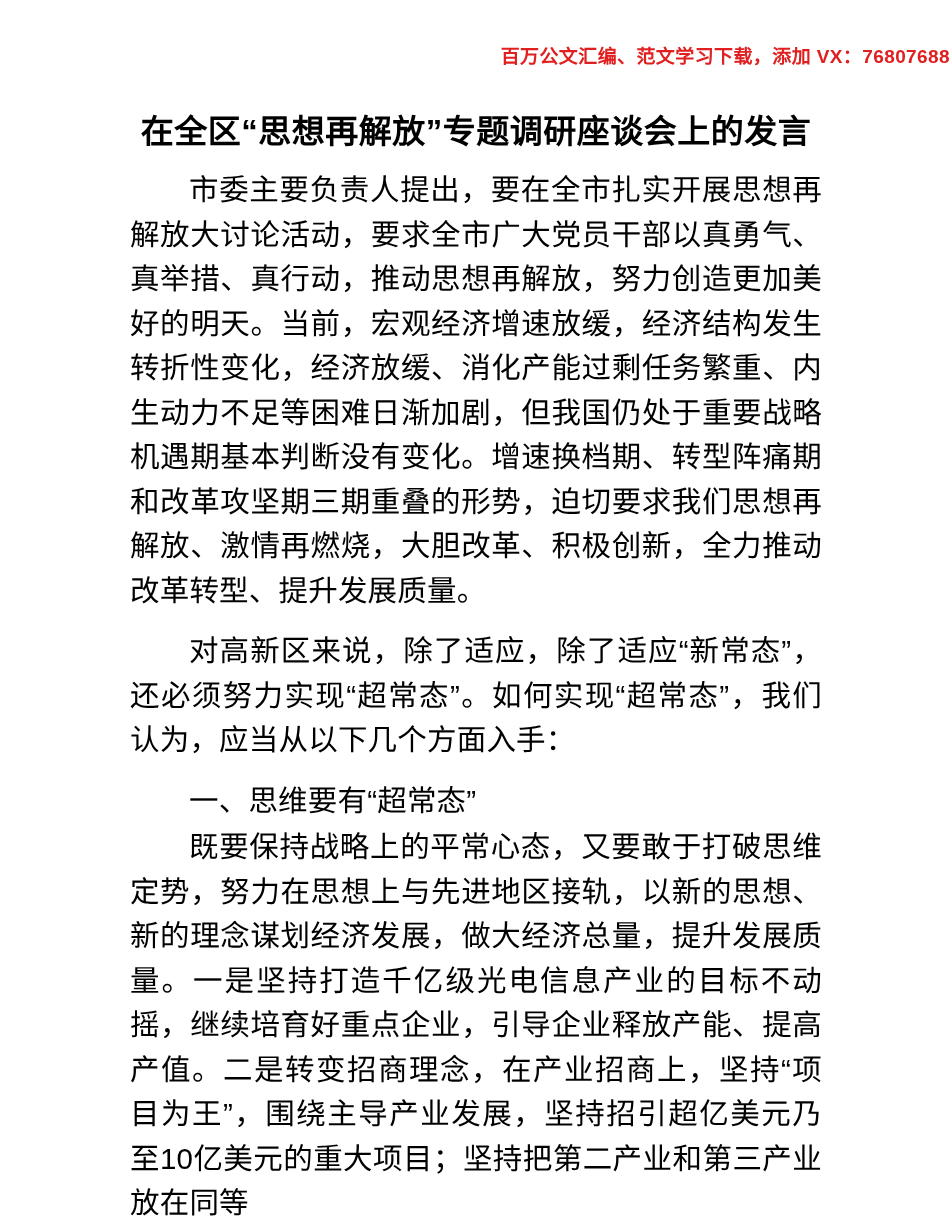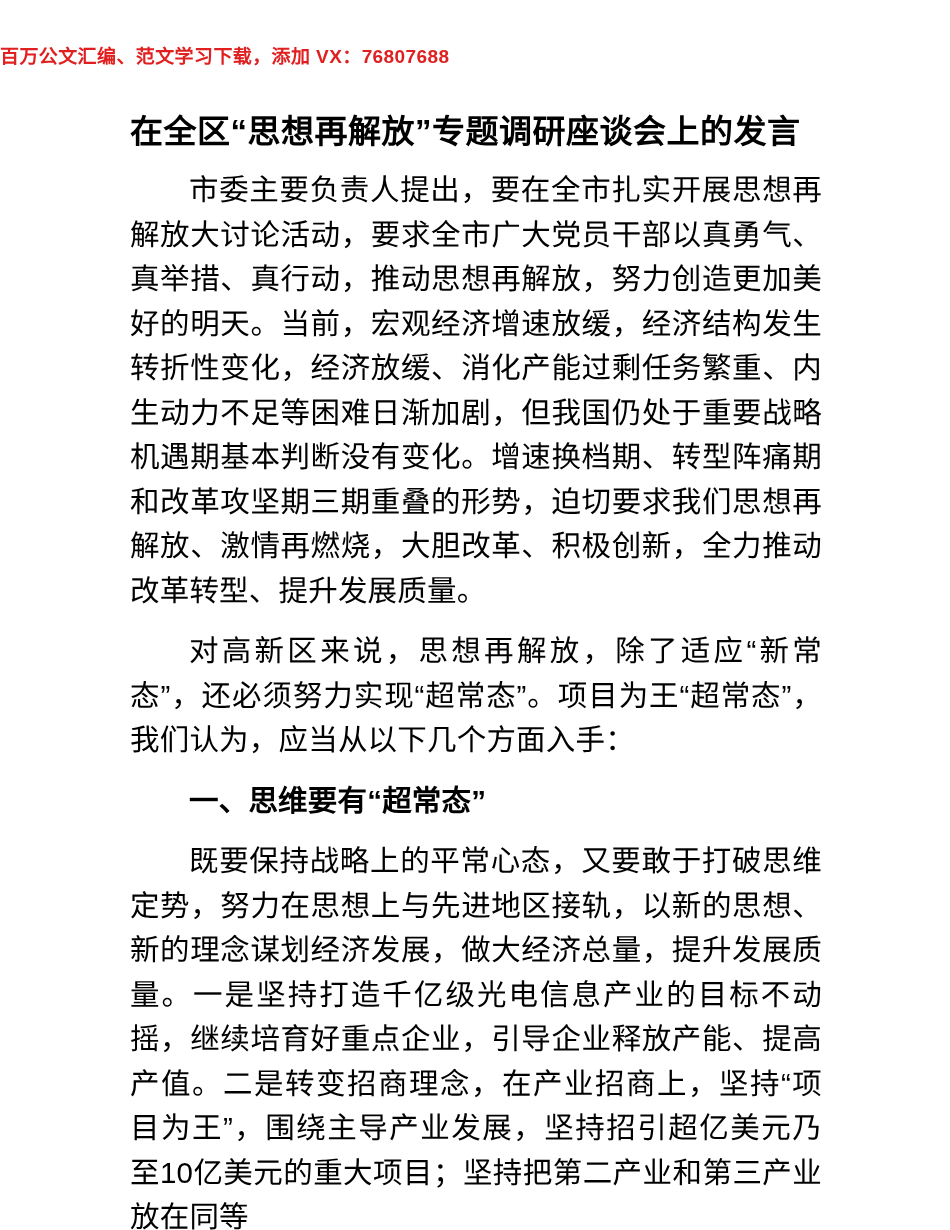--- a/index.html
+++ b/index.html
@@ -23,42 +23,42 @@
     background: #ffffff;
     box-sizing: border-box;
   }
 
   
   .promo-header {
     position: absolute;
     top: 44px;
     left: 0;
     width: 950px;
-    text-align: left;
+    text-align: right;
     font-size: 19px;
     line-height: 26px;
     font-weight: 700;
     letter-spacing: 0.4px;
     color: #e02020;
     white-space: nowrap;
   }
 
   
   .doc-body {
     position: absolute;
     top: 108px;
     left: 130px;
     width: 692px;
   }
 
   .doc-title {
     font-size: 33px;
     line-height: 48px;
     font-weight: 700;
-    text-align: left;
+    text-align: center;
     letter-spacing: 0.5px;
     margin: 0 0 12px 0;
     color: #000000;
   }
 
   .paragraph {
     font-size: 29.5px;
     line-height: 44.5px;
     text-align: justify;
     text-justify: inter-ideograph;
@@ -66,39 +66,39 @@
     margin: 0 0 16px 0;
     letter-spacing: 0.2px;
     color: #000000;
     word-break: break-all;
   }
 
   .section-heading {
     font-size: 29.5px;
     line-height: 44.5px;
     text-indent: 2em;
-    margin: 0 0 16px 0;
+    margin: 0 0 2px 0;
     letter-spacing: 0.2px;
     color: #000000;
-    font-weight: 700;
+    font-weight: 400;
   }
 </style>
 </head>
 <body>
 
 <div class="page">
 
   <div class="promo-header">百万公文汇编、范文学习下载，添加 VX：76807688</div>
 
   <div class="doc-body">
 
     <h1 class="doc-title">在全区“思想再解放”专题调研座谈会上的发言</h1>
 
     <p class="paragraph">市委主要负责人提出，要在全市扎实开展思想再解放大讨论活动，要求全市广大党员干部以真勇气、真举措、真行动，推动思想再解放，努力创造更加美好的明天。当前，宏观经济增速放缓，经济结构发生转折性变化，经济放缓、消化产能过剩任务繁重、内生动力不足等困难日渐加剧，但我国仍处于重要战略机遇期基本判断没有变化。增速换档期、转型阵痛期和改革攻坚期三期重叠的形势，迫切要求我们思想再解放、激情再燃烧，大胆改革、积极创新，全力推动改革转型、提升发展质量。</p>
 
-    <p class="paragraph">对高新区来说，思想再解放，除了适应“新常态”，还必须努力实现“超常态”。项目为王“超常态”，我们认为，应当从以下几个方面入手：</p>
+    <p class="paragraph">对高新区来说，除了适应，除了适应“新常态”，还必须努力实现“超常态”。如何实现“超常态”，我们认为，应当从以下几个方面入手：</p>
 
     <p class="section-heading">一、思维要有“超常态”</p>
 
     <p class="paragraph">既要保持战略上的平常心态，又要敢于打破思维定势，努力在思想上与先进地区接轨，以新的思想、新的理念谋划经济发展，做大经济总量，提升发展质量。一是坚持打造千亿级光电信息产业的目标不动摇，继续培育好重点企业，引导企业释放产能、提高产值。二是转变招商理念，在产业招商上，坚持“项目为王”，围绕主导产业发展，坚持招引超亿美元乃至10亿美元的重大项目；坚持把第二产业和第三产业放在同等</p>
 
   </div>
 </div>
 
 </body></html>

